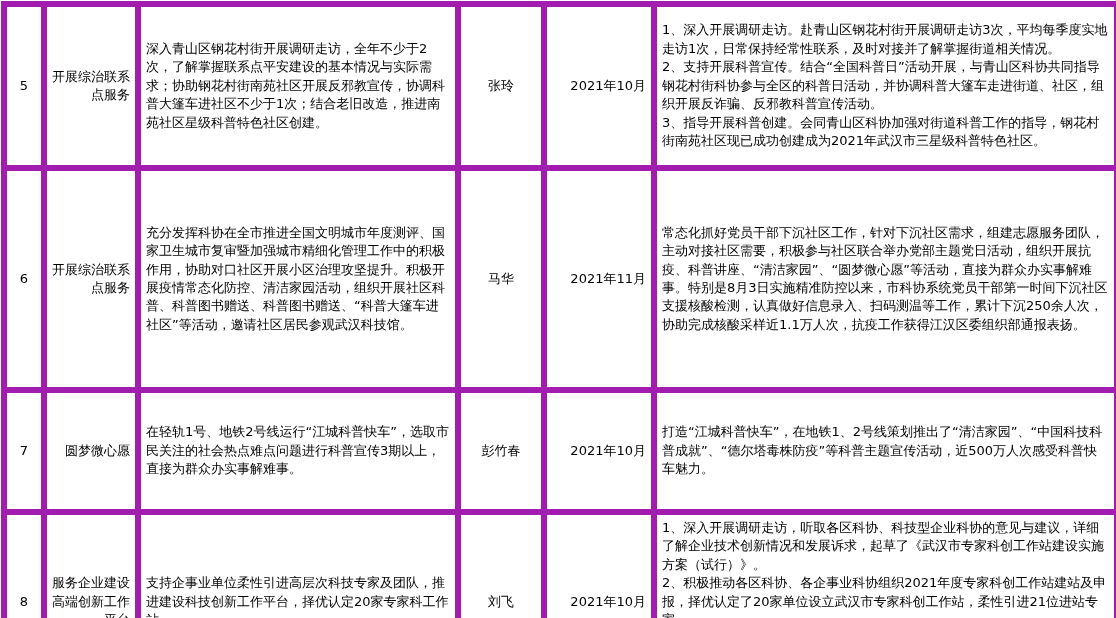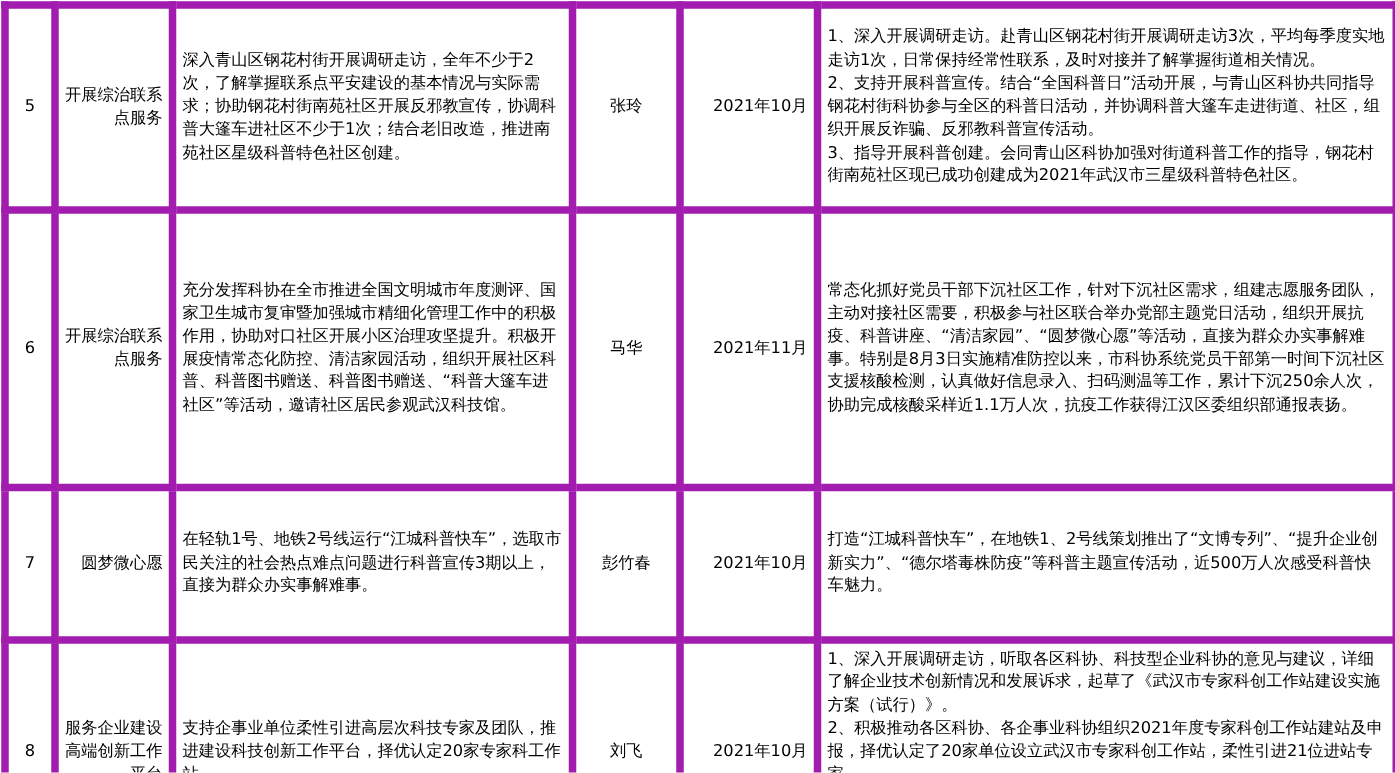--- a/index.html
+++ b/index.html
@@ -103,21 +103,21 @@
         <td class="person">马华</td>
         <td class="date">2021年11月</td>
         <td class="result">常态化抓好党员干部下沉社区工作，针对下沉社区需求，组建志愿服务团队，主动对接社区需要，积极参与社区联合举办党部主题党日活动，组织开展抗疫、科普讲座、“清洁家园”、“圆梦微心愿”等活动，直接为群众办实事解难事。特别是8月3日实施精准防控以来，市科协系统党员干部第一时间下沉社区支援核酸检测，认真做好信息录入、扫码测温等工作，累计下沉250余人次，协助完成核酸采样近1.1万人次，抗疫工作获得江汉区委组织部通报表扬。</td>
       </tr>
       <tr class="r7">
         <td class="index">7</td>
         <td class="name">圆梦微心愿</td>
         <td class="desc">在轻轨1号、地铁2号线运行“江城科普快车”，选取市民关注的社会热点难点问题进行科普宣传3期以上，直接为群众办实事解难事。</td>
         <td class="person">彭竹春</td>
         <td class="date">2021年10月</td>
-        <td class="result">打造“江城科普快车”，在地铁1、2号线策划推出了“文博专列”、“提升企业创新实力”、“德尔塔毒株防疫”等科普主题宣传活动，近500万人次感受科普快车魅力。</td>
+        <td class="result">打造“江城科普快车”，在地铁1、2号线策划推出了“清洁家园”、“中国科技科普成就”、“德尔塔毒株防疫”等科普主题宣传活动，近500万人次感受科普快车魅力。</td>
       </tr>
       <tr class="r8">
         <td class="index">8</td>
         <td class="name">服务企业建设高端创新工作平台</td>
         <td class="desc">支持企事业单位柔性引进高层次科技专家及团队，推进建设科技创新工作平台，择优认定20家专家科工作站。</td>
         <td class="person">刘飞</td>
         <td class="date">2021年10月</td>
         <td class="result">1、深入开展调研走访，听取各区科协、科技型企业科协的意见与建议，详细了解企业技术创新情况和发展诉求，起草了《武汉市专家科创工作站建设实施方案（试行）》。<br>2、积极推动各区科协、各企事业科协组织2021年度专家科创工作站建站及申报，择优认定了20家单位设立武汉市专家科创工作站，柔性引进21位进站专家。<br>3、编写《专家科创工作站重点工作提示》，持续指导建站单位依托专家科创工作站更加规范地开展决策咨询服务、联合技术公关、创新人才培养、技术交流等活动，加强科协组织建设，提升企业创新实力。</td>
       </tr>
 

